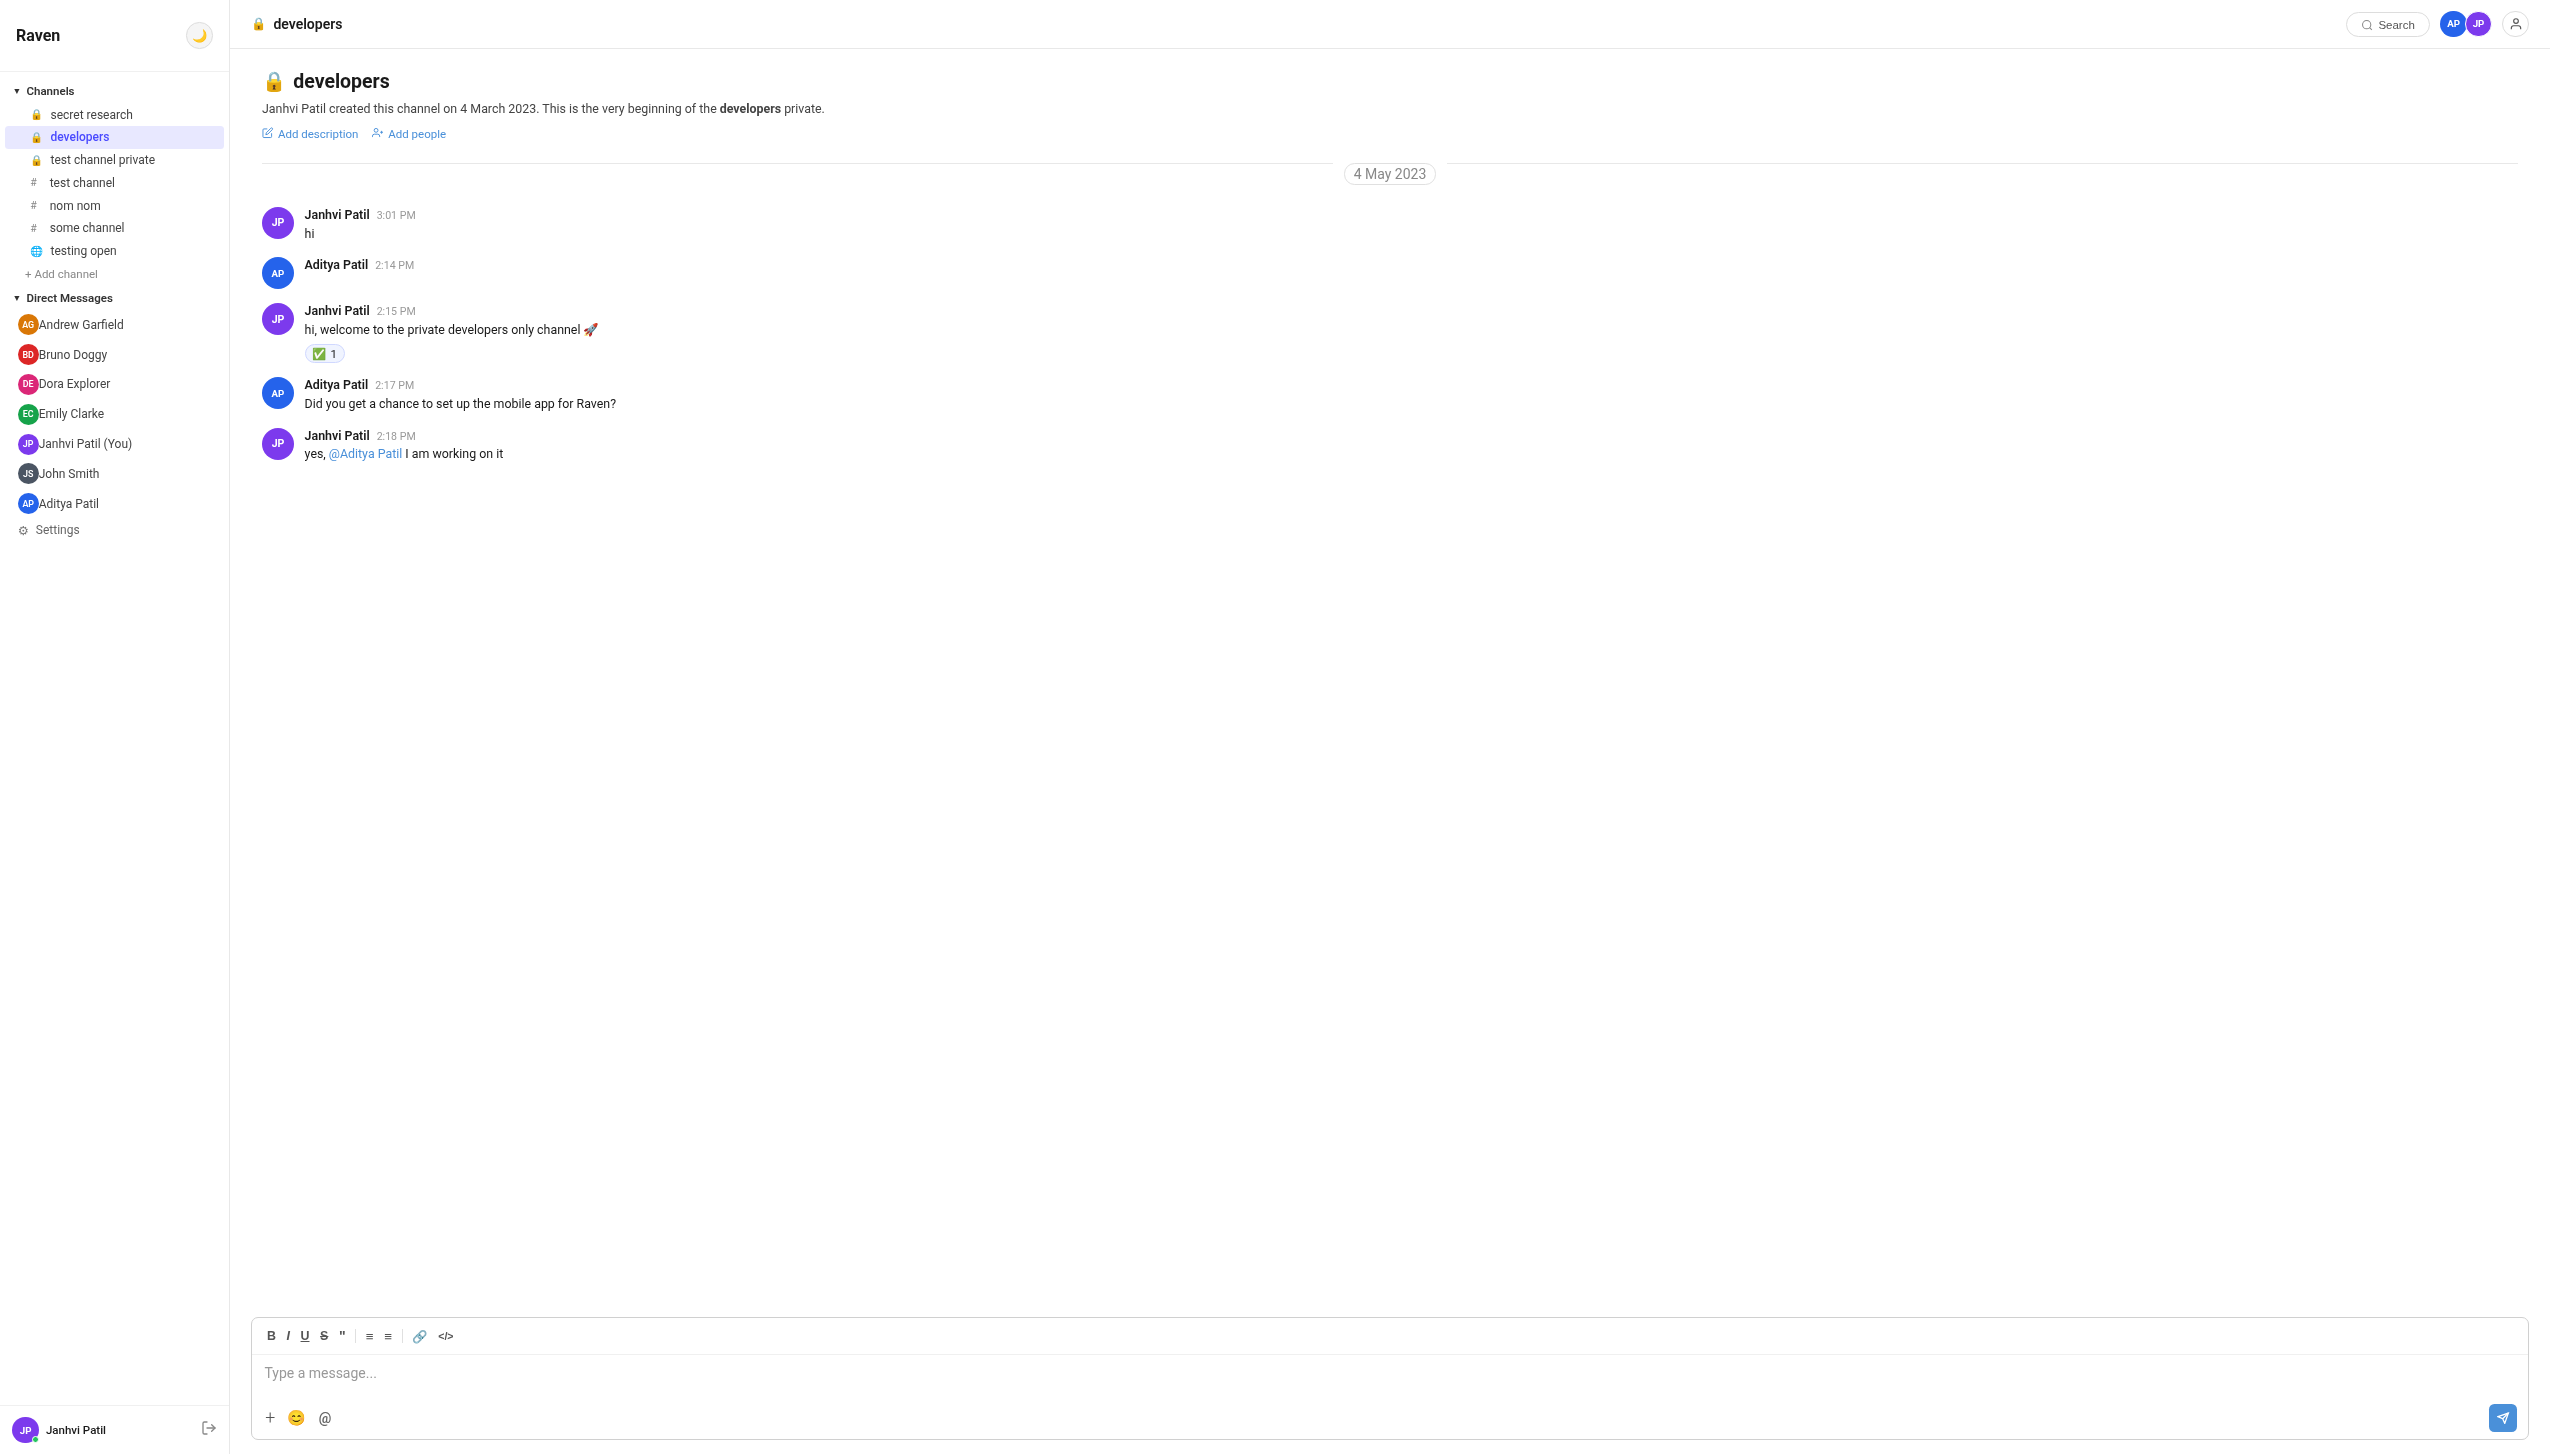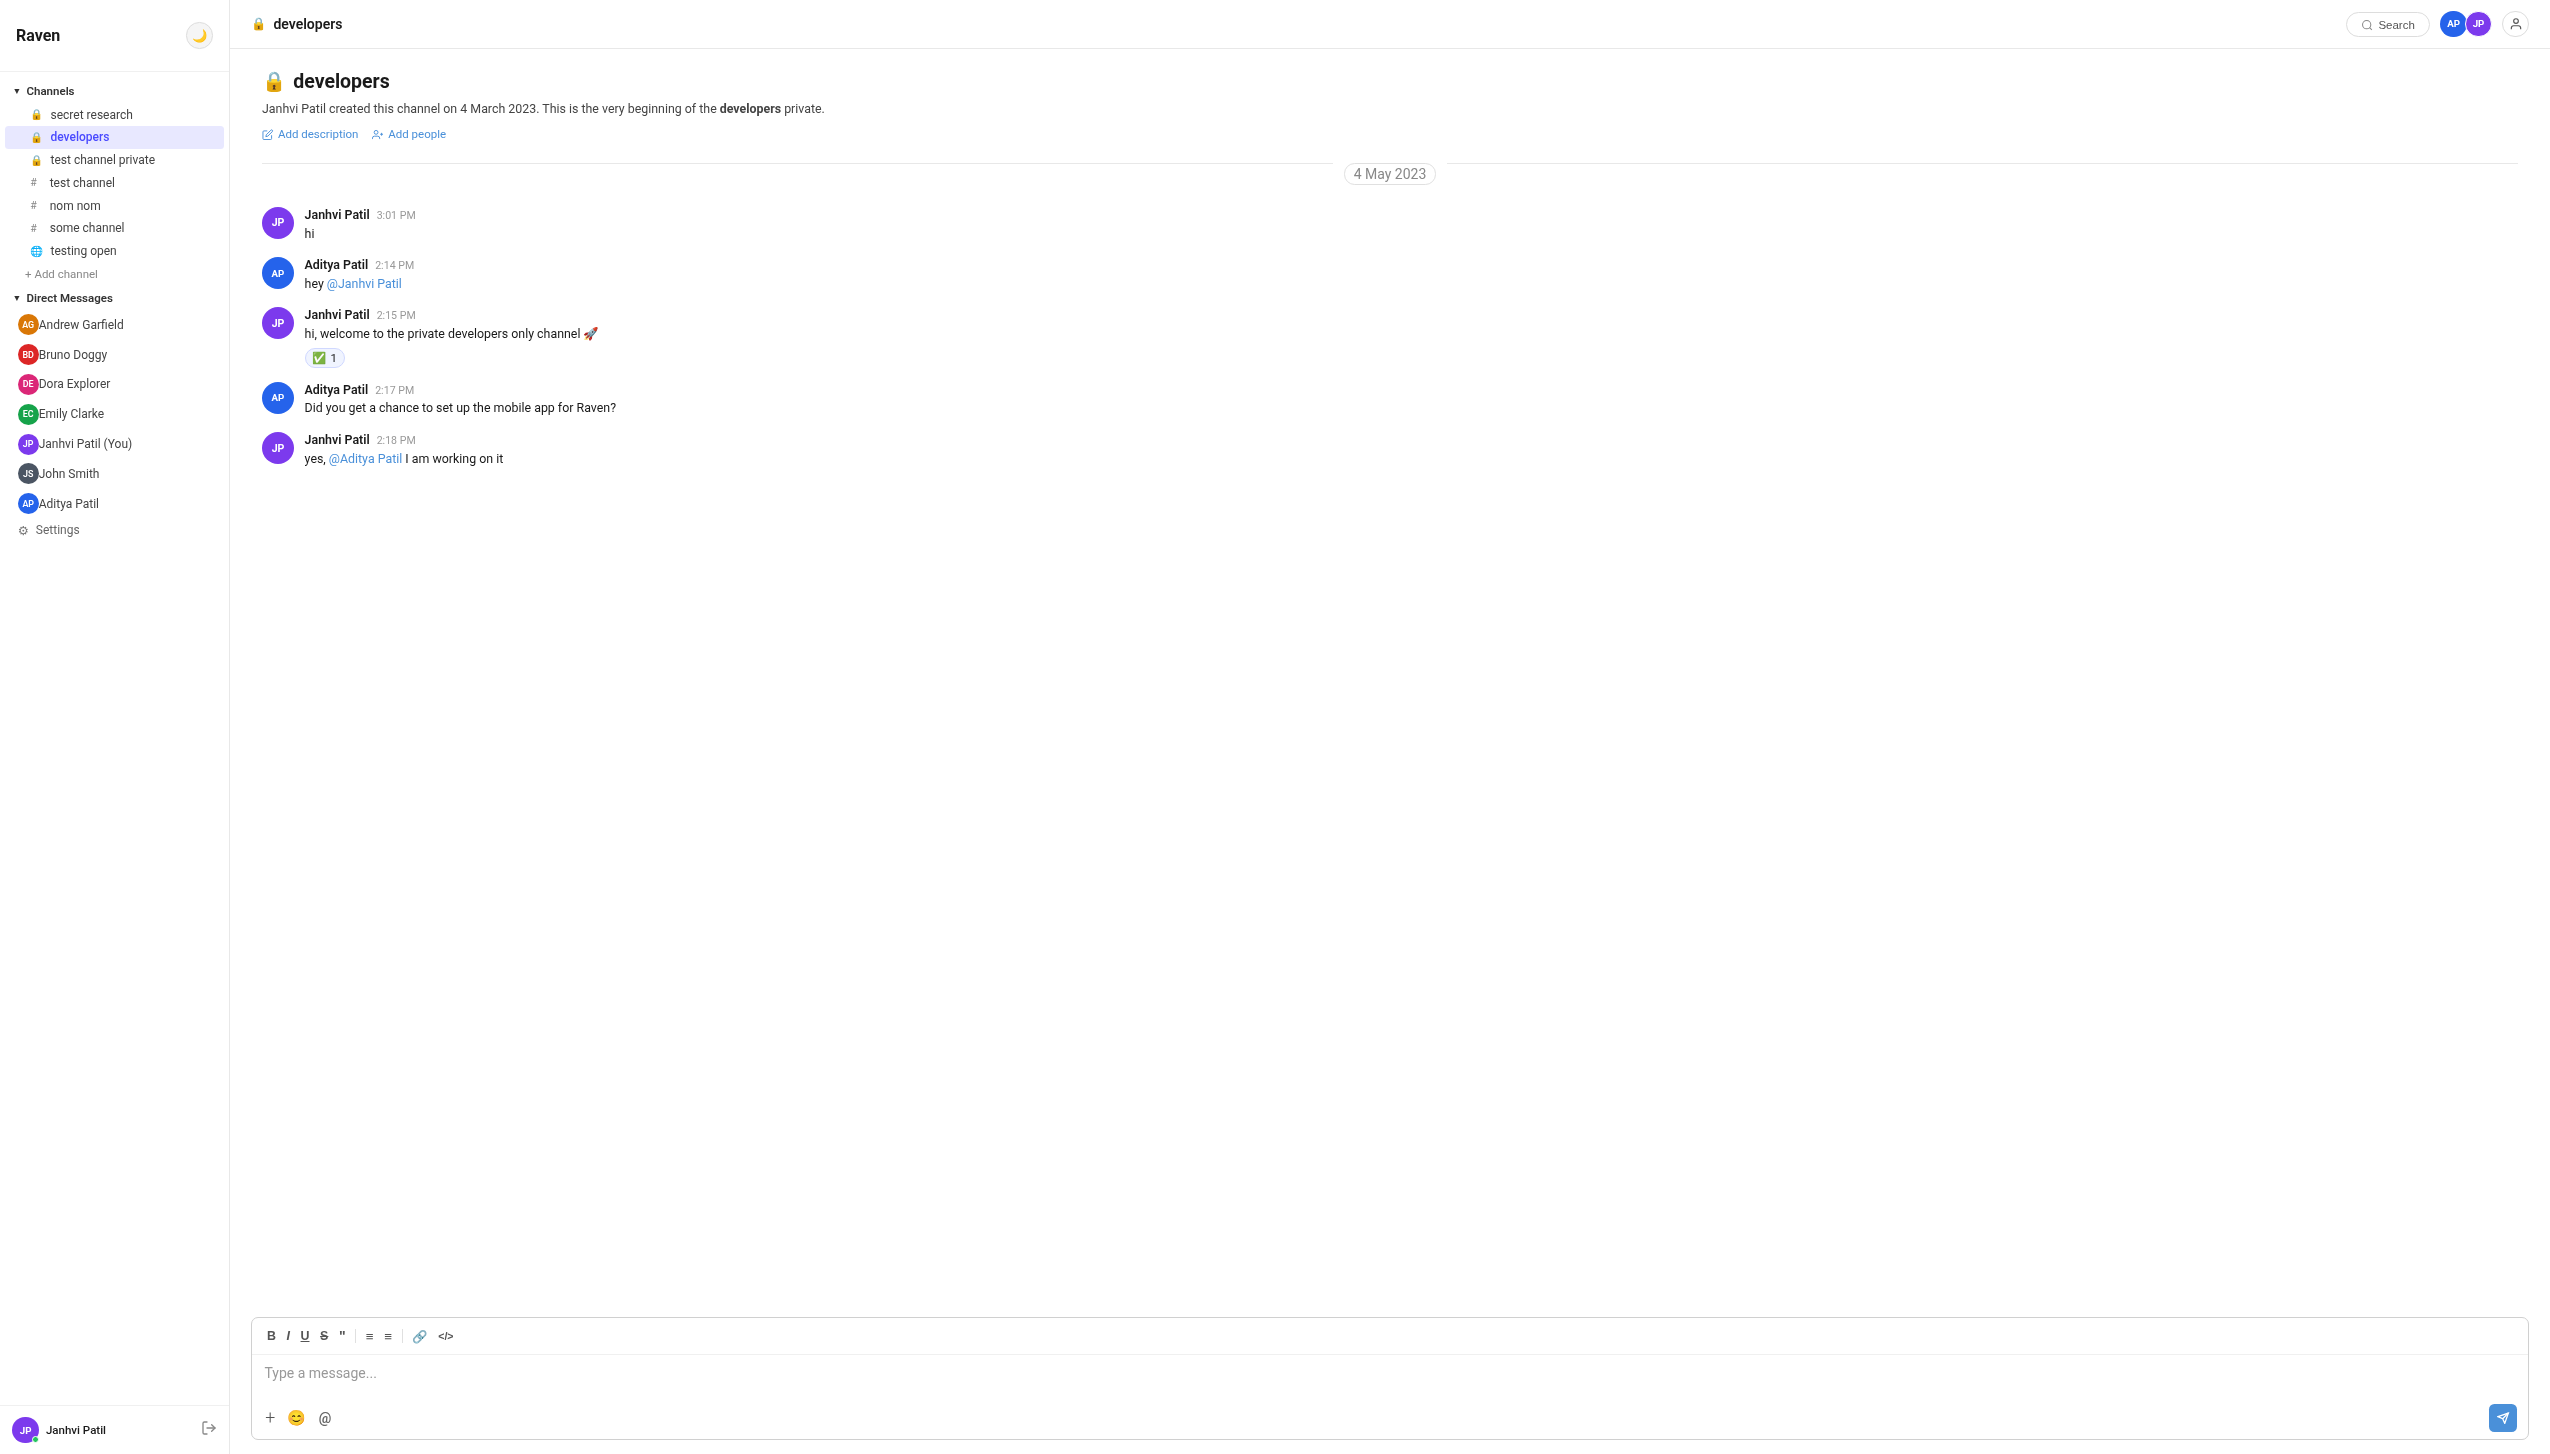--- a/index.html
+++ b/index.html
@@ -218,21 +218,20 @@
       line-height: 1.5;
     }
     .channel-intro-desc strong { font-weight: 700; }
     .channel-actions {
       display: flex;
       gap: 14px;
       margin-top: 8.9px;
     }
     .channel-action-btn {
       display: flex;
-      align-items: center;
       gap: 4.4px;
       color: #4a90d9;
       cursor: pointer;
       font-size: 11.5px;
     }
 
     .date-divider {
       display: flex;
       align-items: flex-start;
       gap: 10.6px;
@@ -585,23 +584,20 @@
       </div>
     </div>
 
 
     <div class="message-group">
       <div class="msg-avatar ap-avatar" style="background:#2563eb;width:32px;height:32px;border-radius:50%;flex-shrink:0;display:flex;align-items:center;justify-content:center;font-size:9.7px;font-weight:700;color:#fff;">AP</div>
       <div class="msg-content">
         <div class="msg-header">
           <span class="msg-author">Aditya Patil</span>
           <span class="msg-time">2:14 PM</span>
-        </div>
-        <div class="msg-text">
-          <span>hey </span><span class="mention">@Janhvi Patil</span><span></span>
         </div>
       </div>
     </div>
 
     <div class="message-group">
       <div class="msg-avatar av-janhvi">JP</div>
       <div class="msg-content">
         <div class="msg-header">
           <span class="msg-author">Janhvi Patil</span>
           <span class="msg-time">2:15 PM</span>

